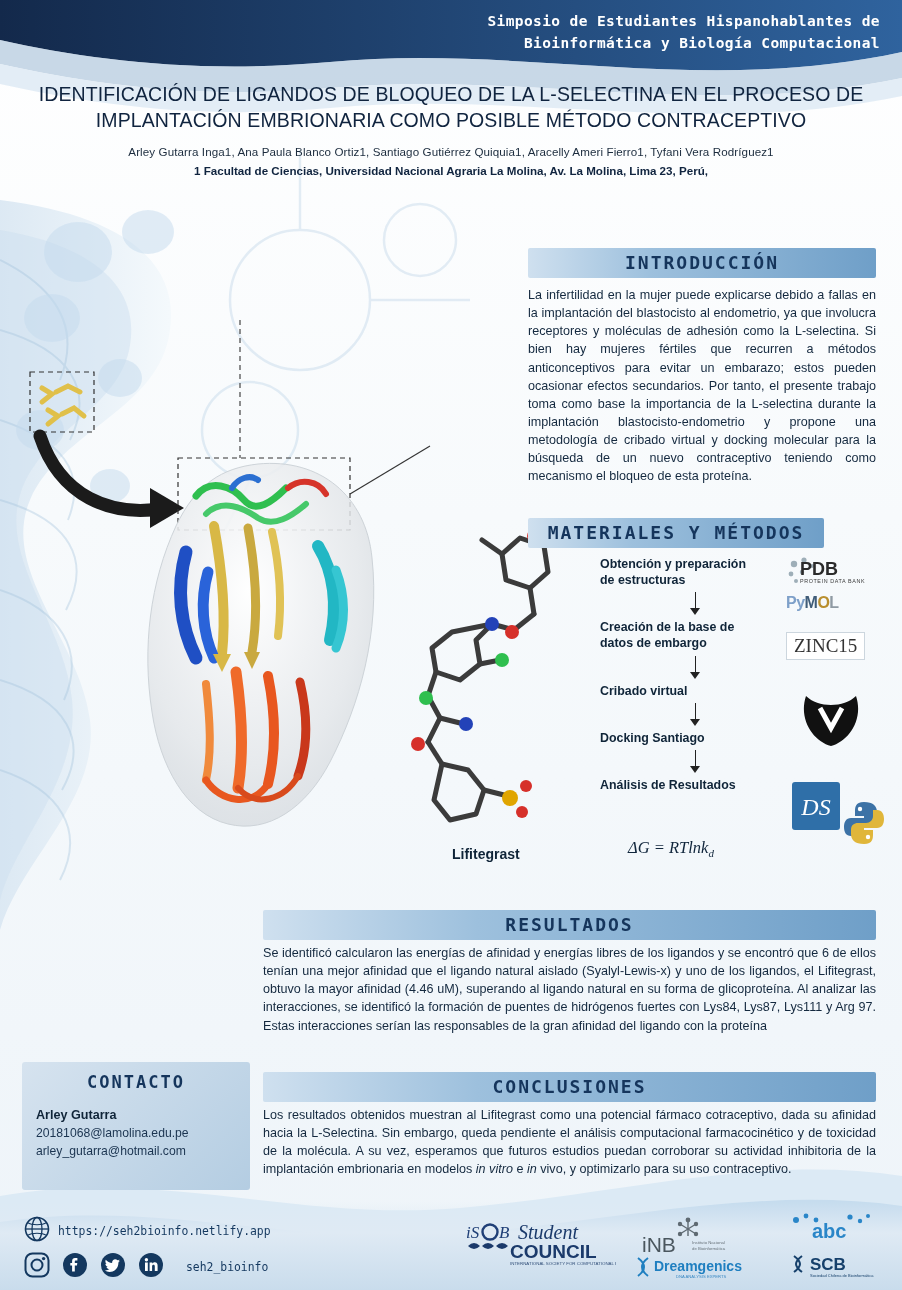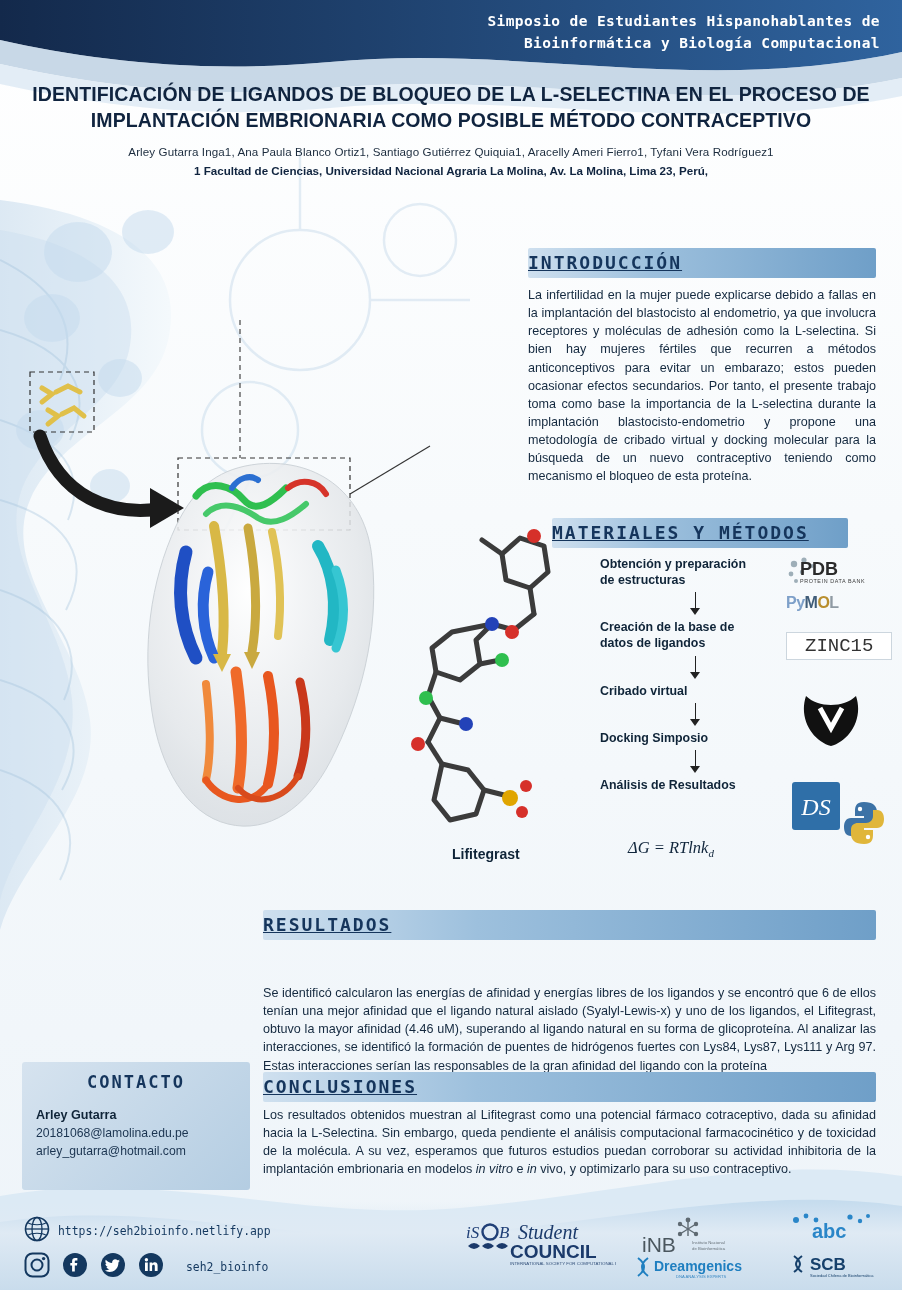--- a/index.html
+++ b/index.html
@@ -24,54 +24,53 @@
     position:absolute; right:22px; top:10px; width:560px;
     color:#ffffff; text-align:right;
     font-family:"DejaVu Sans Mono", monospace;
     font-size:14.5px; font-weight:700; letter-spacing:0.4px; line-height:1.55;
     z-index:4;
   }
   .title-block {
     position:absolute; top:82px; left:0; width:902px; z-index:4; text-align:center;
   }
   .poster-title {
-    color:#10243f; font-weight:bold; font-size:19.5px; line-height:1.33;
+    color:#10243f; font-weight:normal; font-size:19.5px; line-height:1.33;
     padding:0 22px; letter-spacing:0.1px;
   }
   .authors {
     margin-top:11px; color:#1b2b3d; font-size:11.6px; letter-spacing:0.1px;
   }
   .affil {
     margin-top:6px; color:#10243f; font-size:11.6px; font-weight:bold;
   }
 
   
   .sec-head {
     position:absolute;
     background: linear-gradient(90deg,#cfe0ef 0%,#9dc0dd 35%,#6f9fc8 100%);
     color:#15355c;
     font-family:"DejaVu Sans Mono", monospace;
     font-size:18px; font-weight:700; letter-spacing:2px;
-    text-align:left; line-height:30px; height:30px;
+    text-align:center; line-height:30px; height:30px;
     border-radius:2px;
     z-index:5;
-    text-decoration:underline;
   }
   .body-text {
     position:absolute; z-index:5;
     color:#14293f; font-size:12.6px; line-height:1.44;
     text-align:justify;
   }
 
   
   #intro-head { left:528px; top:248px; width:348px; }
   #intro-text { left:528px; top:286px; width:348px; }
 
   
-  #mm-head { left:552px; top:518px; width:296px; }
+  #mm-head { left:528px; top:518px; width:296px; }
   .flow { position:absolute; z-index:6; left:600px; top:556px; width:190px; text-align:left; }
   .flow-step {
     font-size:12.4px; font-weight:bold; color:#0f2438; line-height:1.3;
   }
   .arrow-line {
     width:1px; height:16px; background:#222; margin:4px auto 0;
   }
   .arrow-head {
     width:0;height:0;border-left:5px solid transparent;border-right:5px solid transparent;
     border-top:7px solid #222; margin:0 auto 4px;
@@ -79,41 +78,41 @@
 
   .logo-pdb {
     position:absolute; left:786px; top:556px; width:94px; height:30px; z-index:6;
   }
   .logo-pymol{
     position:absolute; left:786px; top:594px; width:96px; height:28px; z-index:6;
     font-size:16px; font-weight:bold; letter-spacing:-0.5px;
   }
   .logo-zinc {
     position:absolute; left:786px; top:632px; z-index:6;
-    background:#ffffff; border:1px solid #ccd6de; padding:2px 18px;
-    font-size:19px; color:#333; font-family:Liberation Mono, monospace;
+    background:#ffffff; border:1px solid #ccd6de; padding:2px 7px;
+    font-size:19px; color:#333; font-family:Liberation Serif, serif;
   }
   .logo-vina {
     position:absolute; left:800px; top:692px; width:62px; height:56px; z-index:6;
   }
   .logo-ds { position:absolute; left:792px; top:782px; width:48px; height:48px; z-index:6;text-align:center;}
   .logo-py { position:absolute; left:842px; top:800px; width:44px; height:46px; z-index:6;}
 
   .deltaG {
     position:absolute; left:628px; top:838px; z-index:6;
     font-family:"Liberation Serif", serif; font-style:italic; font-size:16.5px; color:#11263c;
   }
   .lifitegrast-label {
     position:absolute; left:452px; top:846px; z-index:6;
     font-size:14px; font-weight:bold; color:#0f2438;
   }
 
   
   #res-head { left:263px; top:910px; width:613px; }
-  #res-text { left:263px; top:944px; width:613px;margin-top:40px; }
+  #res-text { left:263px; top:944px; width:613px; }
 
   
   #con-head { left:263px; top:1072px; width:613px; }
   #con-text { left:263px; top:1106px; width:613px; }
 
   
   #contacto-box {
     position:absolute; left:22px; top:1062px; width:228px; height:128px; z-index:6;
     background: linear-gradient(135deg,#d6e3ef 0%,#b4cde2 100%);
     border-radius:3px;
@@ -323,28 +322,28 @@
 
   <div class="flow">
     <div class="flow-step">
       <span style="white-space:pre-line">Obtención y preparación
 de estructuras</span>
     </div>
     <div class="arrow-line"></div>
     <div class="arrow-head"></div>
     <div class="flow-step">
       <span style="white-space:pre-line">Creación de la base de
-datos de ligandos</span>
+datos de embargo</span>
     </div>
     <div class="arrow-line"></div>
     <div class="arrow-head"></div>
     <div class="flow-step">Cribado virtual</div>
     <div class="arrow-line"></div>
     <div class="arrow-head"></div>
-    <div class="flow-step">Docking Simposio</div>
+    <div class="flow-step">Docking Santiago</div>
     <div class="arrow-line"></div>
     <div class="arrow-head"></div>
     <div class="flow-step">Análisis de Resultados</div>
   </div>
 
   <div class="logo-pdb">
     <svg viewBox="0 0 94 30" width="94" height="30">
       <g fill="#8fa2ad" opacity="0.85">
         <circle cx="8" cy="8" r="3.2"></circle>
           <circle cx="18" cy="4" r="2.6"></circle>

